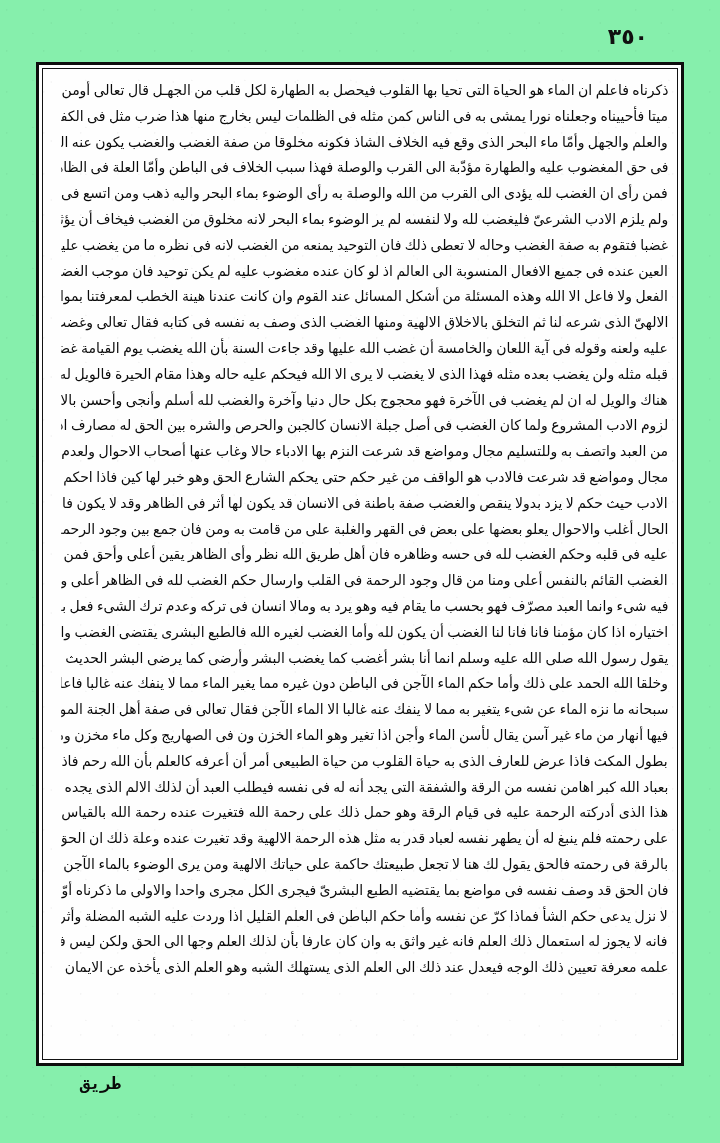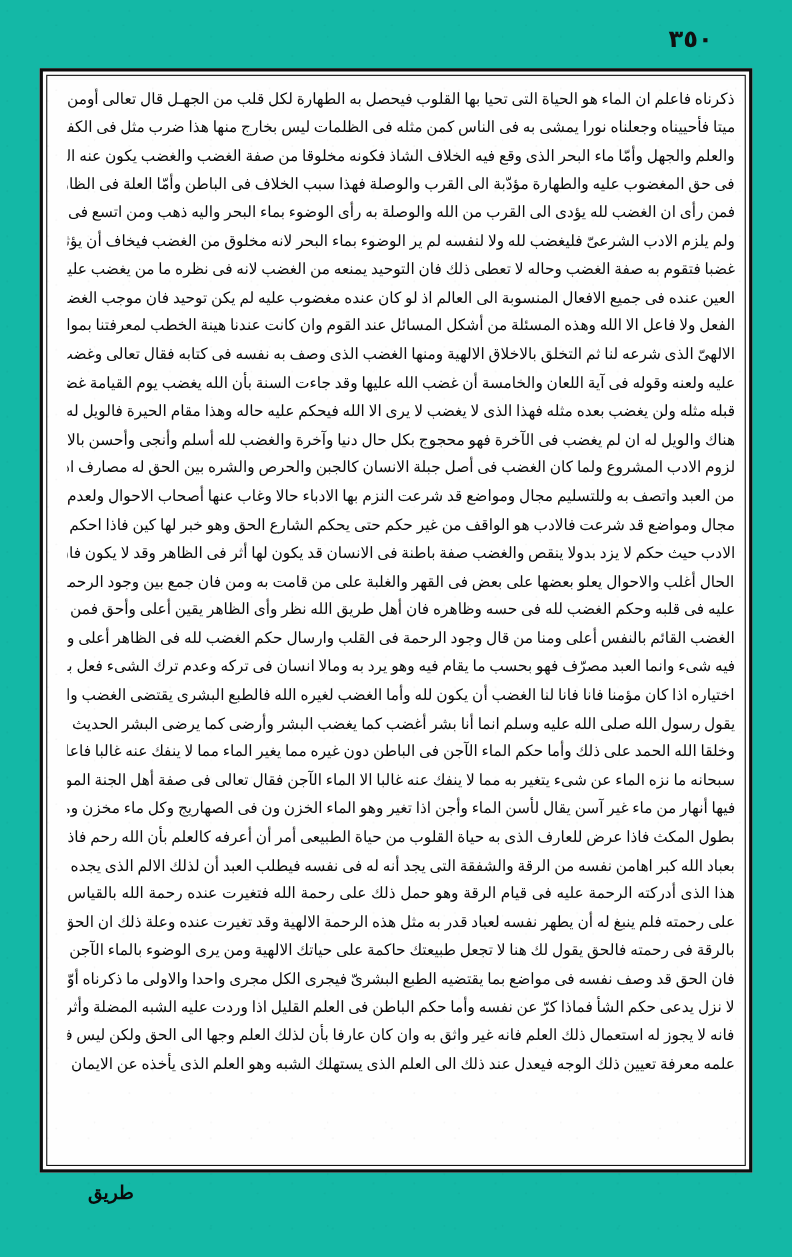--- a/index.html
+++ b/index.html
@@ -12,21 +12,21 @@
     width: 720px;
     height: 1143px;
     position: relative;
     overflow: hidden;
     font-family: "DejaVu Sans", sans-serif;
   }
 
   .page {
     position: absolute;
     inset: 0;
-    background: #14b8a6;
+    background: #86efac;
     padding-left: 35px;
   }
 
   
   .folio {
     position: absolute;
     top: 26px;
     right: 72px;
     font-family: "DejaVu Sans", sans-serif;
     font-size: 22px;
@@ -93,21 +93,21 @@
     text-align: justify;
     text-align-last: justify;
   }
 
   
   .catchword {
     position: absolute;
     top: 1076px;
     left: 80px;
     direction: rtl;
-    font-family: Liberation Serif, serif;
+    font-family: Liberation Mono, monospace;
     font-size: 17px;
     font-weight: 600;
     color: #0a0a0a;
     line-height: 1;
     white-space: nowrap;
   }
 
   .ink-noise {
     position: absolute;
     inset: 0;

